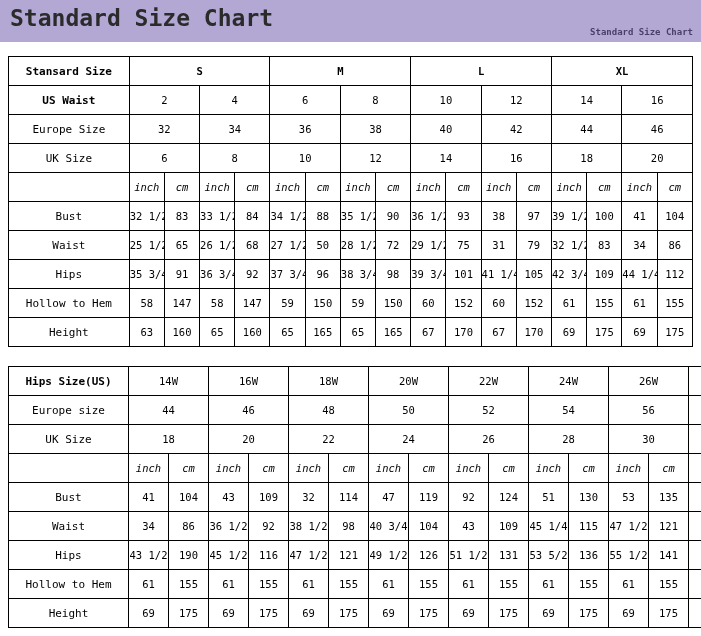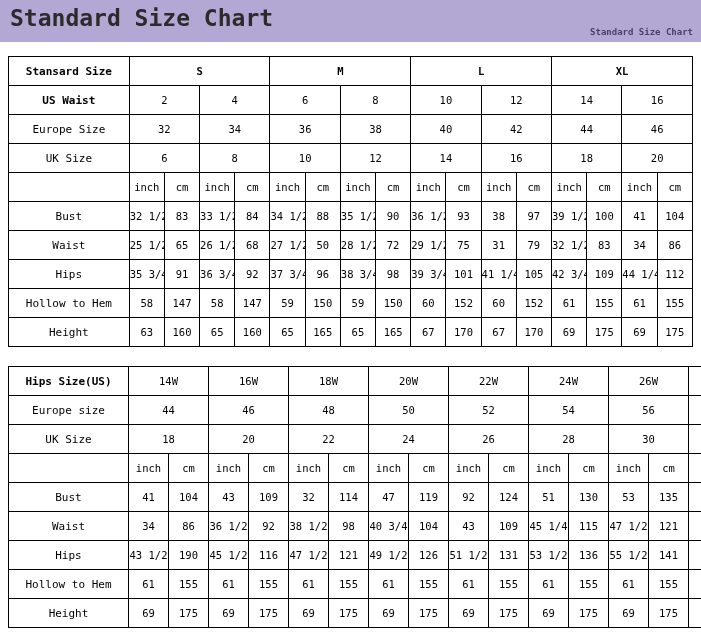--- a/index.html
+++ b/index.html
@@ -64,20 +64,21 @@
     overflow: hidden;
   }
   table.chart td.rowhead {
     font-size: 11px;
   }
   table.chart td.bold {
     font-weight: bold;
   }
   td.unit {
     font-size: 10px;
+    font-style: italic;
   }
 
   
   #table-standard {
     left: 8px;
     top: 56px;
     width: 685px;
   }
   
   #table-plus {
@@ -385,21 +386,21 @@
           <td>43 1/2</td>
           <td>190</td>
           <td>45 1/2</td>
           <td>116</td>
           <td>47 1/2</td>
           <td>121</td>
           <td>49 1/2</td>
           <td>126</td>
           <td>51 1/2</td>
           <td>131</td>
-          <td>53 1/2</td>
+          <td>53 5/2</td>
           <td>136</td>
           <td>55 1/2</td>
           <td>141</td>
           <td></td>
         </tr>
         <tr>
           <td class="rowhead">Hollow to Hem</td>
           <td>61</td>
           <td>155</td>
           <td>61</td>

